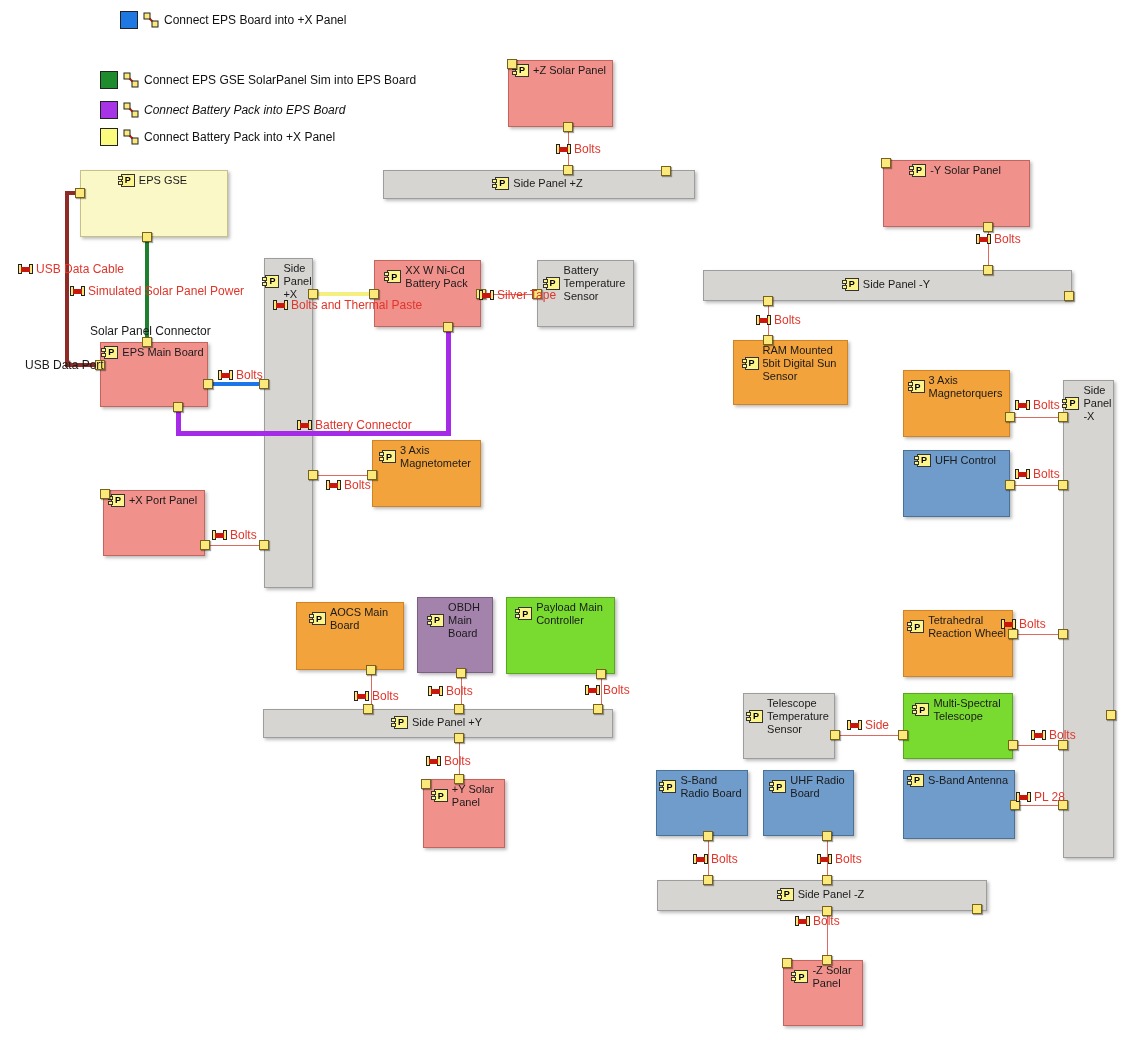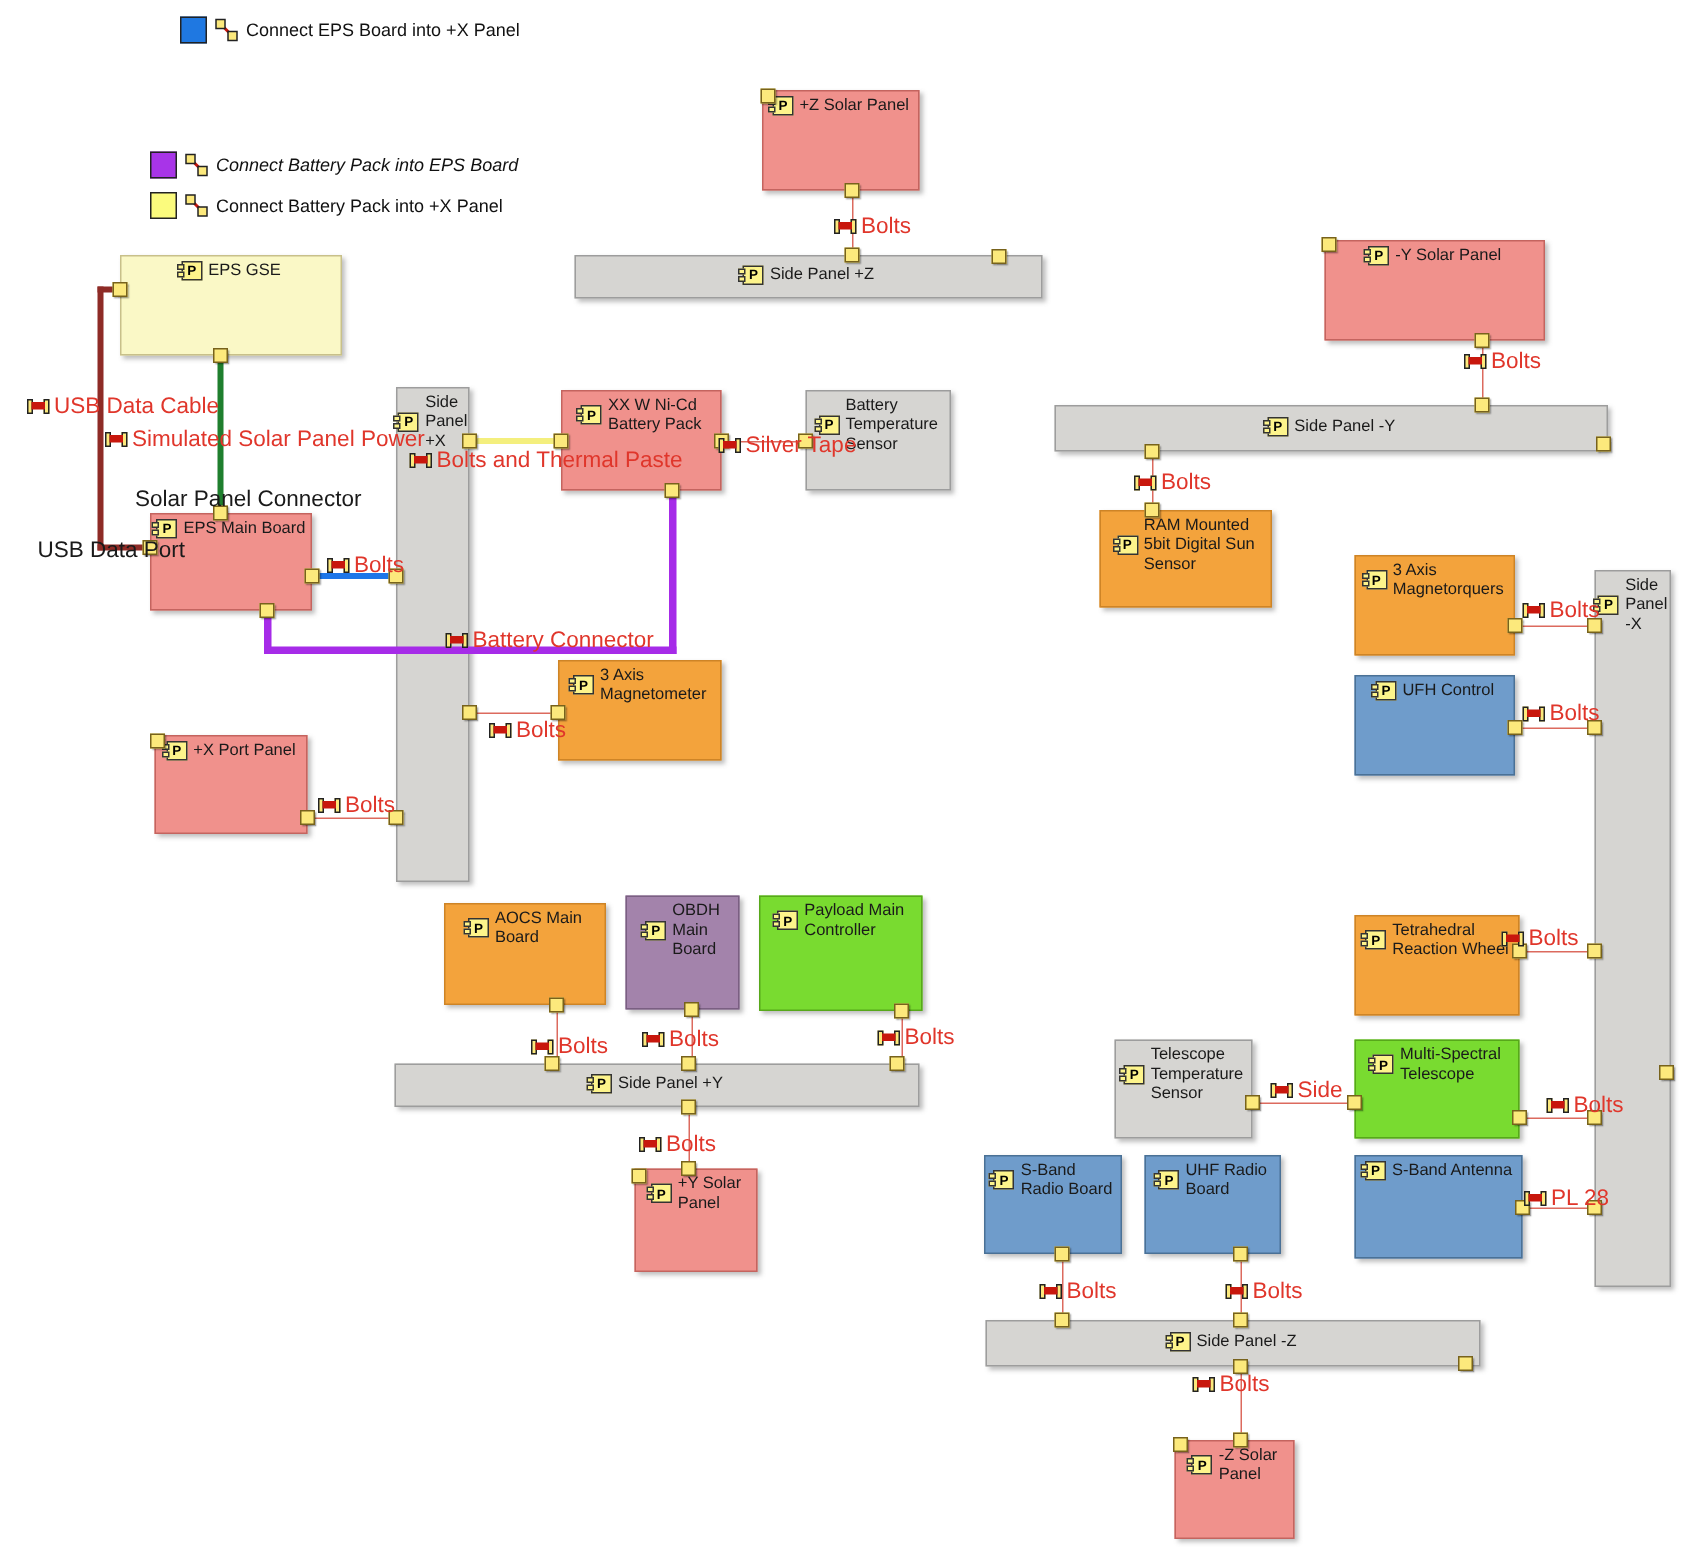--- a/index.html
+++ b/index.html
@@ -17,21 +17,21 @@
          display:flex;align-items:center;justify-content:center;box-sizing:border-box;}
   .part-icon::before{content:"";position:absolute;left:-4px;top:1px;width:3px;height:2px;
          background:#FDF48B;border:1px solid #333;}
   .part-icon::after{content:"";position:absolute;left:-4px;bottom:1px;width:3px;height:2px;
          background:#FDF48B;border:1px solid #333;}
 
   .port{position:absolute;width:10px;height:10px;background:#FCE97C;border:1px solid #77621C;
          box-sizing:border-box;box-shadow:1px 1px 1px rgba(0,0,0,.35);z-index:30;}
   .seg{position:absolute;z-index:20;}
 
-  .elabel{position:absolute;display:flex;align-items:center;gap:3px;font-size:15px;
+  .elabel{position:absolute;display:flex;align-items:center;gap:3px;font-size:12px;
          white-space:nowrap;z-index:40;}
   .elabel.red{color:#E0362B;}
   .elabel.black{color:#1a1a1a;}
 
   .ci{display:inline-flex;align-items:center;flex:0 0 auto;}
   .ci .ci-end{display:inline-block;width:4px;height:10px;background:#FCE97C;border:1px solid #222;box-sizing:border-box;}
   .ci .ci-bar{display:inline-block;width:9px;height:5px;background:#C8170D;margin:0 -1px;position:relative;z-index:1;}
 
   .legend-row{position:absolute;display:flex;align-items:center;gap:5px;font-size:12px;color:#111;z-index:50;}
   .legend-swatch{width:18px;height:18px;border:1px solid #222;box-sizing:border-box;flex:0 0 auto;}
@@ -43,20 +43,29 @@
 
 <div id="canvas">
     <div class="legend-row" style="left: 100px; top: 11px; margin-left: 20px;">
       <div class="legend-swatch" style="background: rgb(31, 120, 225);"></div>
       <div class="legend-glyph"><svg width="16" height="16" viewBox="0 0 16 16">
           <line x1="4" y1="4" x2="12" y2="12" stroke="#C8170D" stroke-width="2"></line>
           <rect x="1" y="1" width="6" height="6" fill="#FCE97C" stroke="#222"></rect>
           <rect x="9" y="9" width="6" height="6" fill="#FCE97C" stroke="#222"></rect>
         </svg></div>
       <div class="legend-label">Connect EPS Board into +X Panel</div>
+    </div>
+    <div class="legend-row" style="left: 100px; top: 71px;">
+      <div class="legend-swatch" style="background: rgb(30, 139, 45);"></div>
+      <div class="legend-glyph"><svg width="16" height="16" viewBox="0 0 16 16">
+          <line x1="4" y1="4" x2="12" y2="12" stroke="#C8170D" stroke-width="2"></line>
+          <rect x="1" y="1" width="6" height="6" fill="#FCE97C" stroke="#222"></rect>
+          <rect x="9" y="9" width="6" height="6" fill="#FCE97C" stroke="#222"></rect>
+        </svg></div>
+      <div class="legend-label">Connect EPS GSE SolarPanel Sim into EPS Board</div>
     </div>
     <div class="legend-row" style="left: 100px; top: 101px; font-style: italic;">
       <div class="legend-swatch" style="background: rgb(168, 52, 232);"></div>
       <div class="legend-glyph"><svg width="16" height="16" viewBox="0 0 16 16">
           <line x1="4" y1="4" x2="12" y2="12" stroke="#C8170D" stroke-width="2"></line>
           <rect x="1" y="1" width="6" height="6" fill="#FCE97C" stroke="#222"></rect>
           <rect x="9" y="9" width="6" height="6" fill="#FCE97C" stroke="#222"></rect>
         </svg></div>
       <div class="legend-label">Connect Battery Pack into EPS Board</div>
     </div>

